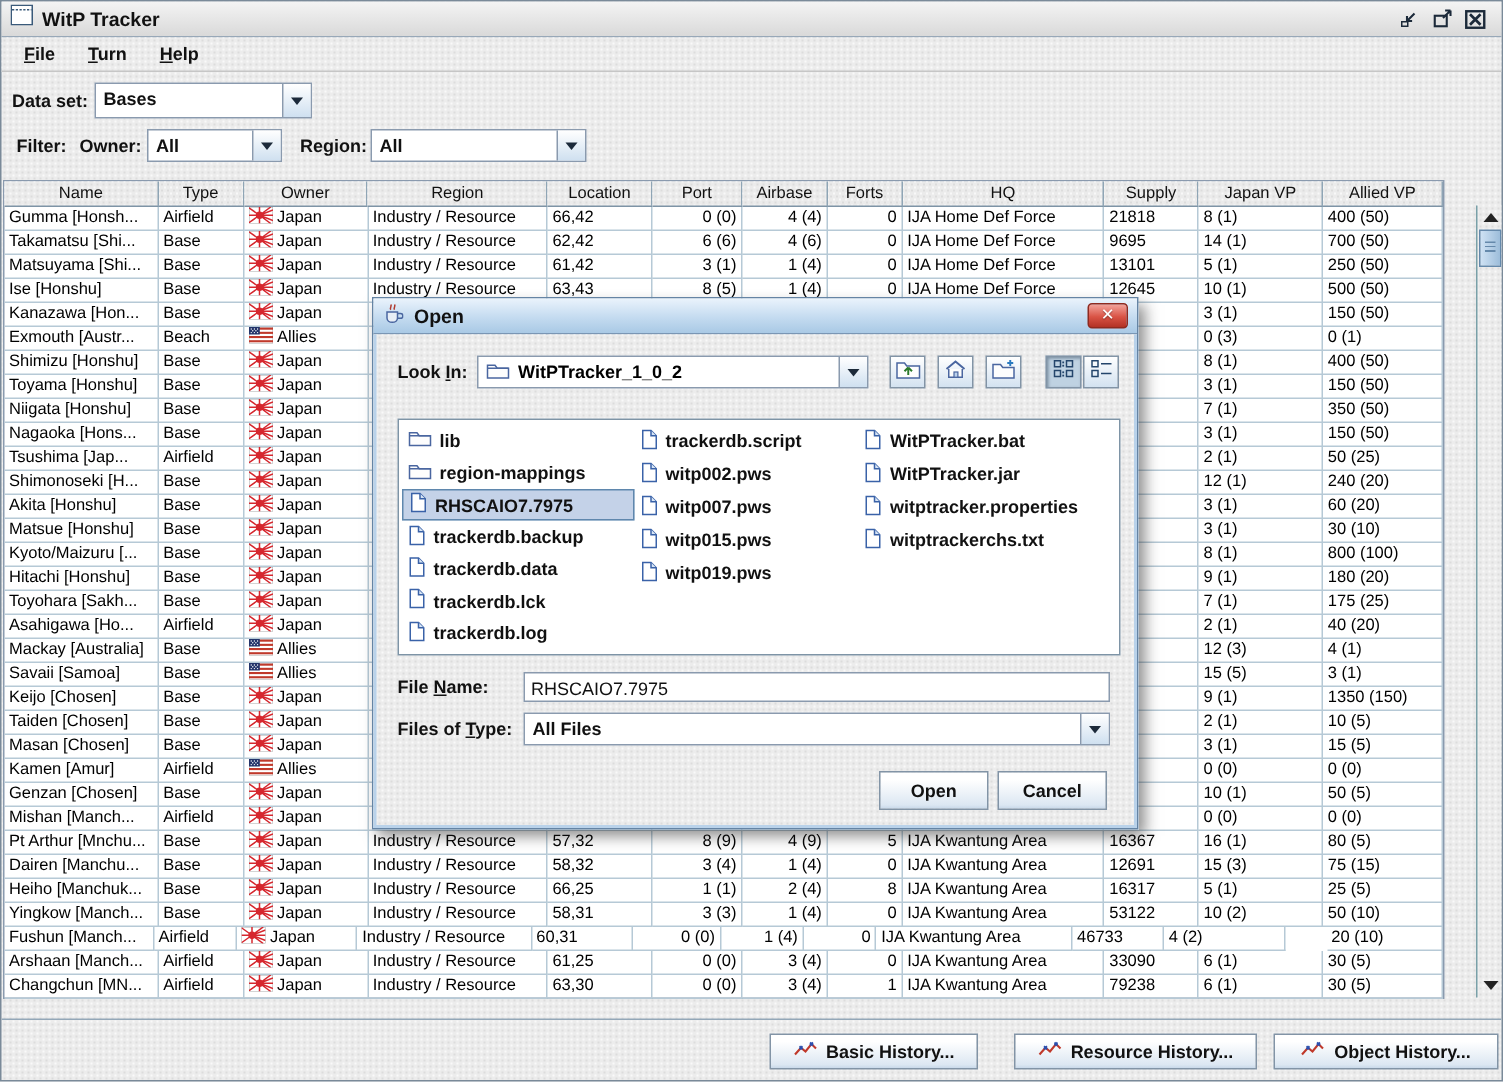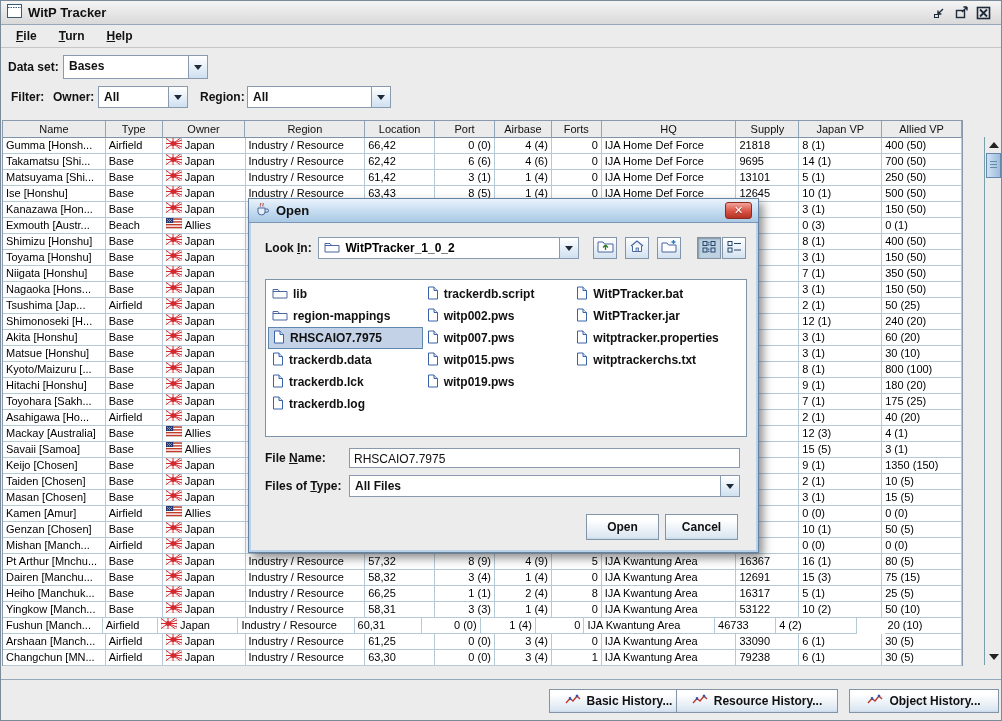--- a/index.html
+++ b/index.html
@@ -1158,20 +1158,27 @@
                   <path d="M1.5 1 H7 l3.5 3.5 V13 H1.5 z" fill="#fff" stroke="#3a62a8"></path>
                   <path d="M7 1 V4.5 H10.5" fill="#d8e6f6" stroke="#3a62a8"></path>
                 </svg></span>
               <span>RHSCAIO7.7975</span>
             </div>
             <div class="file-item">
               <span><svg style="width:12px;height:14px;flex:0 0 12px" viewBox="0 0 12 14">
                   <path d="M1.5 1 H7 l3.5 3.5 V13 H1.5 z" fill="#fff" stroke="#3a62a8"></path>
                   <path d="M7 1 V4.5 H10.5" fill="#d8e6f6" stroke="#3a62a8"></path>
                 </svg></span>
+              <span>trackerdb.backup</span>
+            </div>
+            <div class="file-item">
+              <span><svg style="width:12px;height:14px;flex:0 0 12px" viewBox="0 0 12 14">
+                  <path d="M1.5 1 H7 l3.5 3.5 V13 H1.5 z" fill="#fff" stroke="#3a62a8"></path>
+                  <path d="M7 1 V4.5 H10.5" fill="#d8e6f6" stroke="#3a62a8"></path>
+                </svg></span>
               <span>trackerdb.data</span>
             </div>
             <div class="file-item">
               <span><svg style="width:12px;height:14px;flex:0 0 12px" viewBox="0 0 12 14">
                   <path d="M1.5 1 H7 l3.5 3.5 V13 H1.5 z" fill="#fff" stroke="#3a62a8"></path>
                   <path d="M7 1 V4.5 H10.5" fill="#d8e6f6" stroke="#3a62a8"></path>
                 </svg></span>
               <span>trackerdb.lck</span>
             </div>
             <div class="file-item">
@@ -1264,21 +1271,21 @@
         </div>
       </div>
       <div class="dlg-buttons">
         <span class="dlg-btn">Open</span>
         <span class="dlg-btn">Cancel</span>
       </div>
     </div>
   </div>
 
   <div class="bottom-bar" id="bottom-bar">
-      <span class="btn" style="left: 548px; width: 139px;">
+      <span class="btn" style="left: 512px; width: 139px;">
         <span><svg width="16" height="13" viewBox="0 0 16 13">
             <polyline points="1,10 5,5.5 8,8 12,3 15,6" fill="none" stroke="#c0392b" stroke-width="1.4"></polyline>
             <g stroke="#2a50b0" stroke-width="1.2">
               <path d="M4 4.5 L6 6.5 M6 4.5 L4 6.5"></path>
               <path d="M11 2 L13 4 M13 2 L11 4"></path>
             </g>
           </svg></span>
         <span>Basic History...</span>
       </span>
       <span class="btn" style="left: 675px; width: 162px;">

